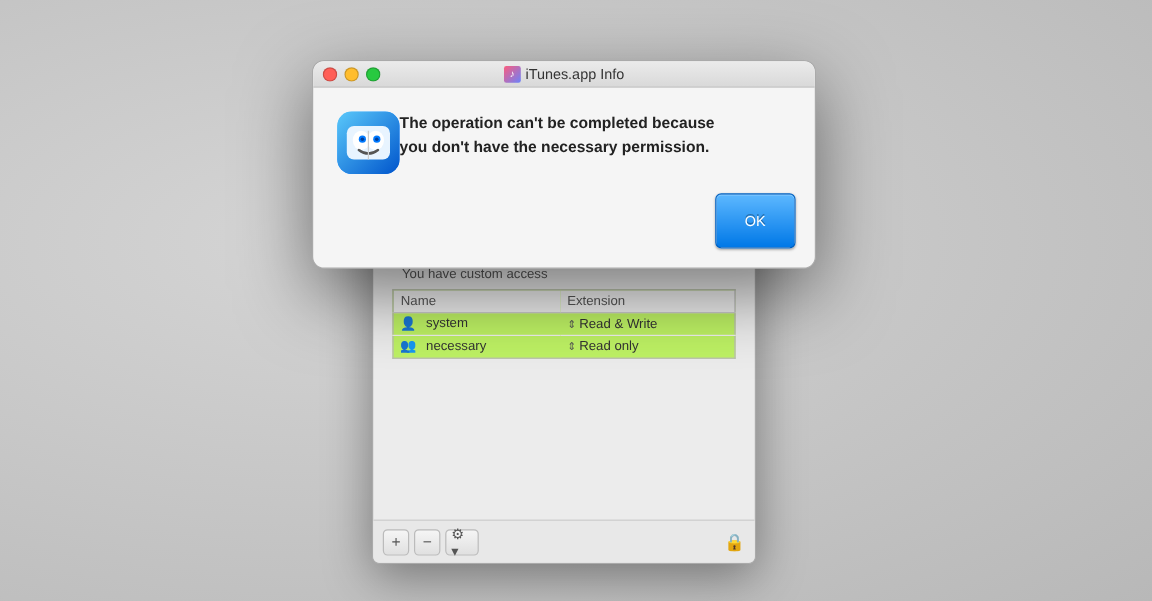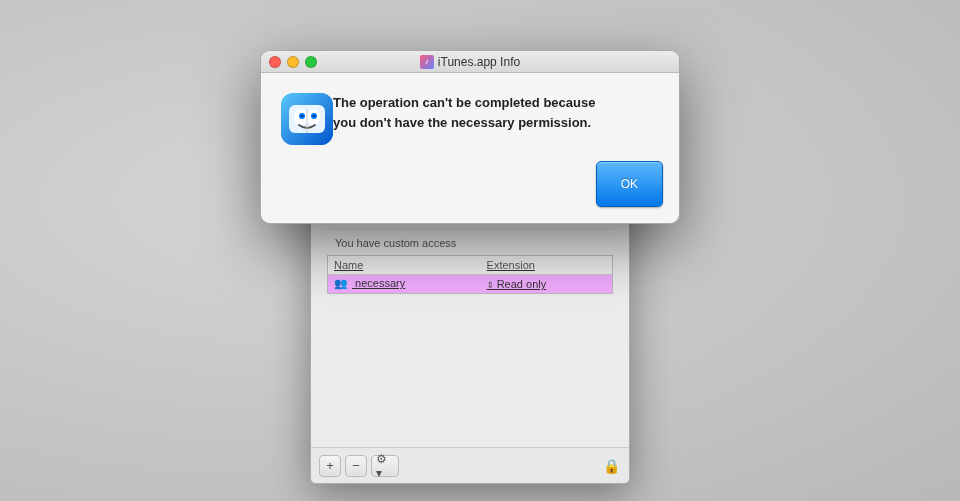--- a/index.html
+++ b/index.html
@@ -12,21 +12,21 @@
         radial-gradient(ellipse at 30% 40%, #d5d5d5 0%, #b8b8b8 100%);
       font-family: -apple-system, "Helvetica Neue", Arial, sans-serif;
       position: relative;
       overflow: hidden;
     }
 
     
     .info-window {
       position: absolute;
       left: 310px;
-      top: 114px;
+      top: 100px;
       width: 320px;
       height: 370px;
       background: #ececec;
       border-radius: 6px;
       box-shadow: 0 10px 40px rgba(0,0,0,0.4);
       border: 1px solid #aaa;
       overflow: hidden;
     }
 
     .info-window-titlebar {
@@ -270,22 +270,21 @@
       cursor: pointer;
       box-shadow: 0 1px 2px rgba(0,0,0,0.3), inset 0 1px 0 rgba(255,255,255,0.3);
       text-shadow: 0 -1px 0 rgba(0,0,0,0.3);
     }
 
     .perm-table {
       width: calc(100% - 8px);
       margin: 0 4px;
       border: 1px solid #bbb;
       border-collapse: collapse;
-      background: #f0abfc;
-      text-decoration: underline;
+      background: #bef264;
     }
 
     .perm-table th {
       background: #f0f0f0;
       font-size: 11px;
       font-weight: normal;
       color: #555;
       padding: 3px 6px;
       border-bottom: 1px solid #ccc;
       text-align: left;
@@ -342,20 +341,30 @@
       <div class="custom-access-text">You have custom access</div>
 
       <table class="perm-table">
         <thead>
           <tr>
             <th>Name</th>
             <th>Extension</th>
           </tr>
         </thead>
         <tbody>
+          <tr>
+            <td>
+              <span class="user-icon"></span>
+              <span>system</span>
+            </td>
+            <td>
+              <span class="privilege-arrows">⇕ </span>
+              <span>Read &amp; Write</span>
+            </td>
+          </tr>
           <tr>
             <td>
               <span class="user-icon group-icon"></span>
               <span>necessary</span>
             </td>
             <td>
               <span class="privilege-arrows">⇕ </span>
               <span>Read only</span>
             </td>
           </tr>

